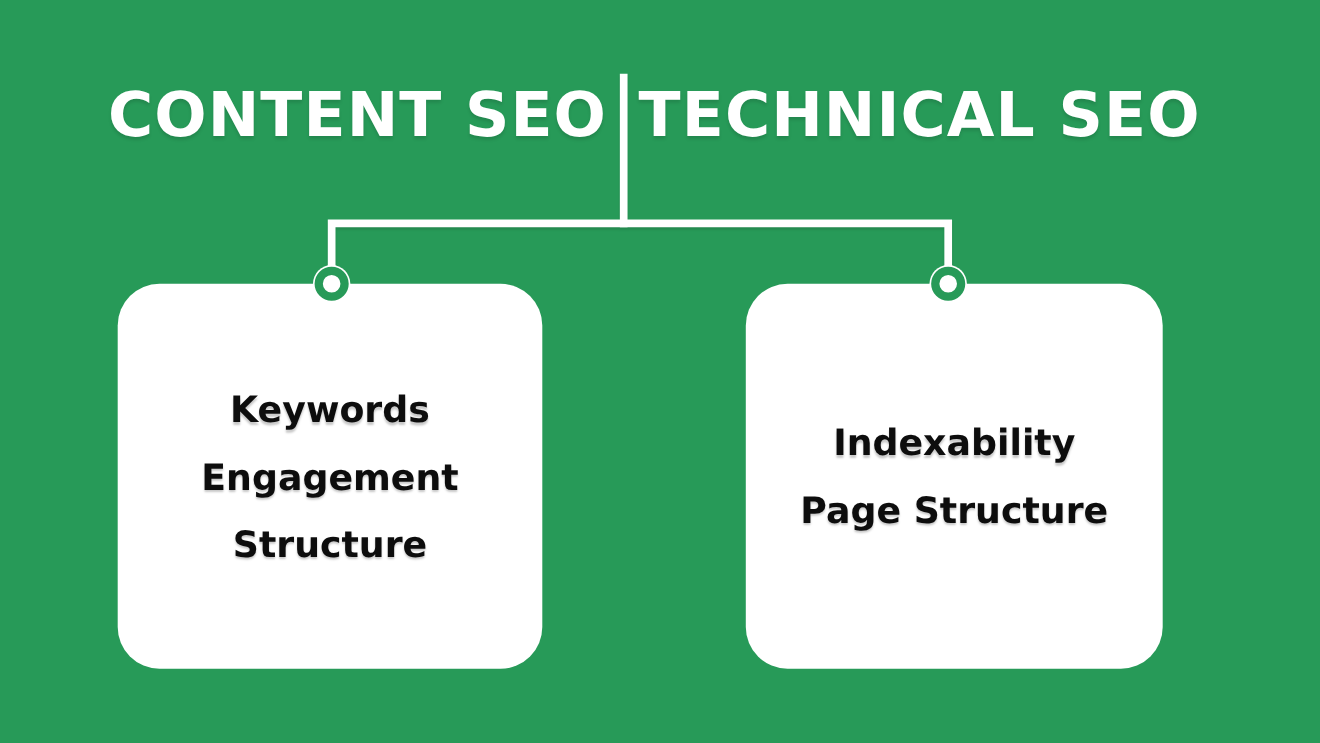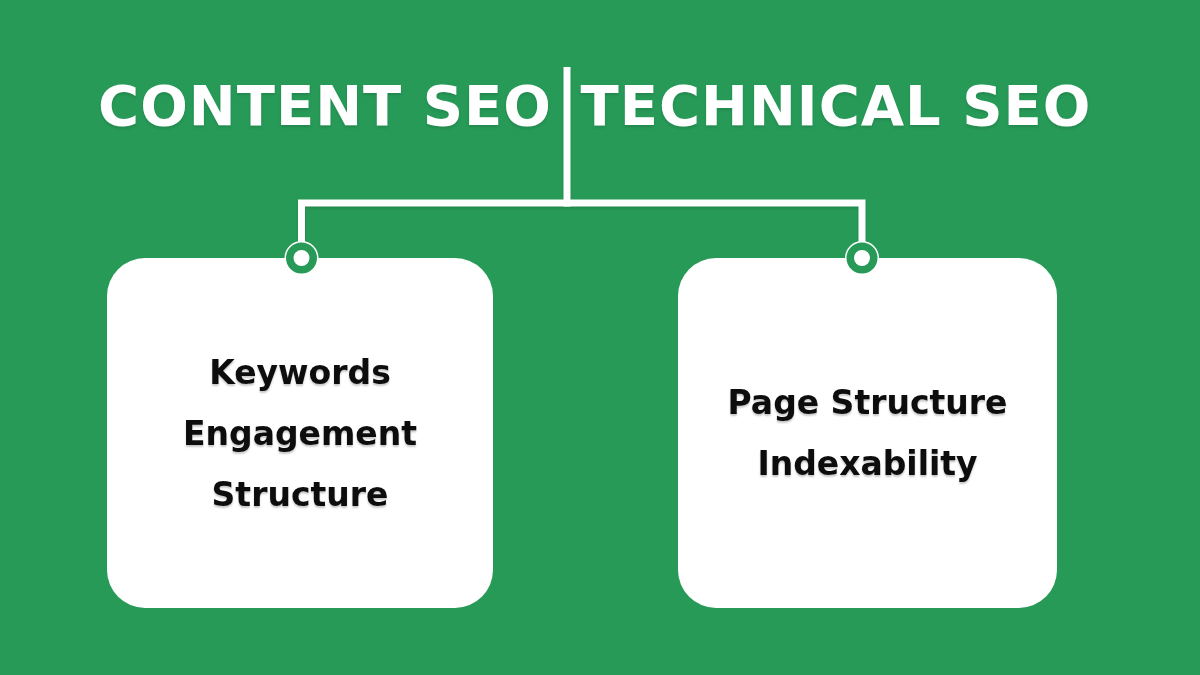--- a/index.html
+++ b/index.html
@@ -80,22 +80,22 @@
   <div class="title title-left">CONTENT SEO</div>
   <div class="title title-right">TECHNICAL SEO</div>
 
   <div class="card card-left">
     <div class="card-item">Keywords</div>
     <div class="card-item">Engagement</div>
     <div class="card-item">Structure</div>
   </div>
 
   <div class="card card-right">
+    <div class="card-item">Indexability</div>
     <div class="card-item">Page Structure</div>
-    <div class="card-item">Indexability</div>
   </div>
 
   <svg class="connectors" viewBox="0 0 1200 675" width="1200" height="675">
     <g style="filter:drop-shadow(0 2px 1px rgba(0,0,0,0.12))">
 
       <line class="conn-stroke" x1="567" y1="67" x2="567" y2="206.5"></line>
 
       <path class="conn-stroke" d="M 301.5 250 L 301.5 203 L 862 203 L 862 250"></path>
     </g>
 

